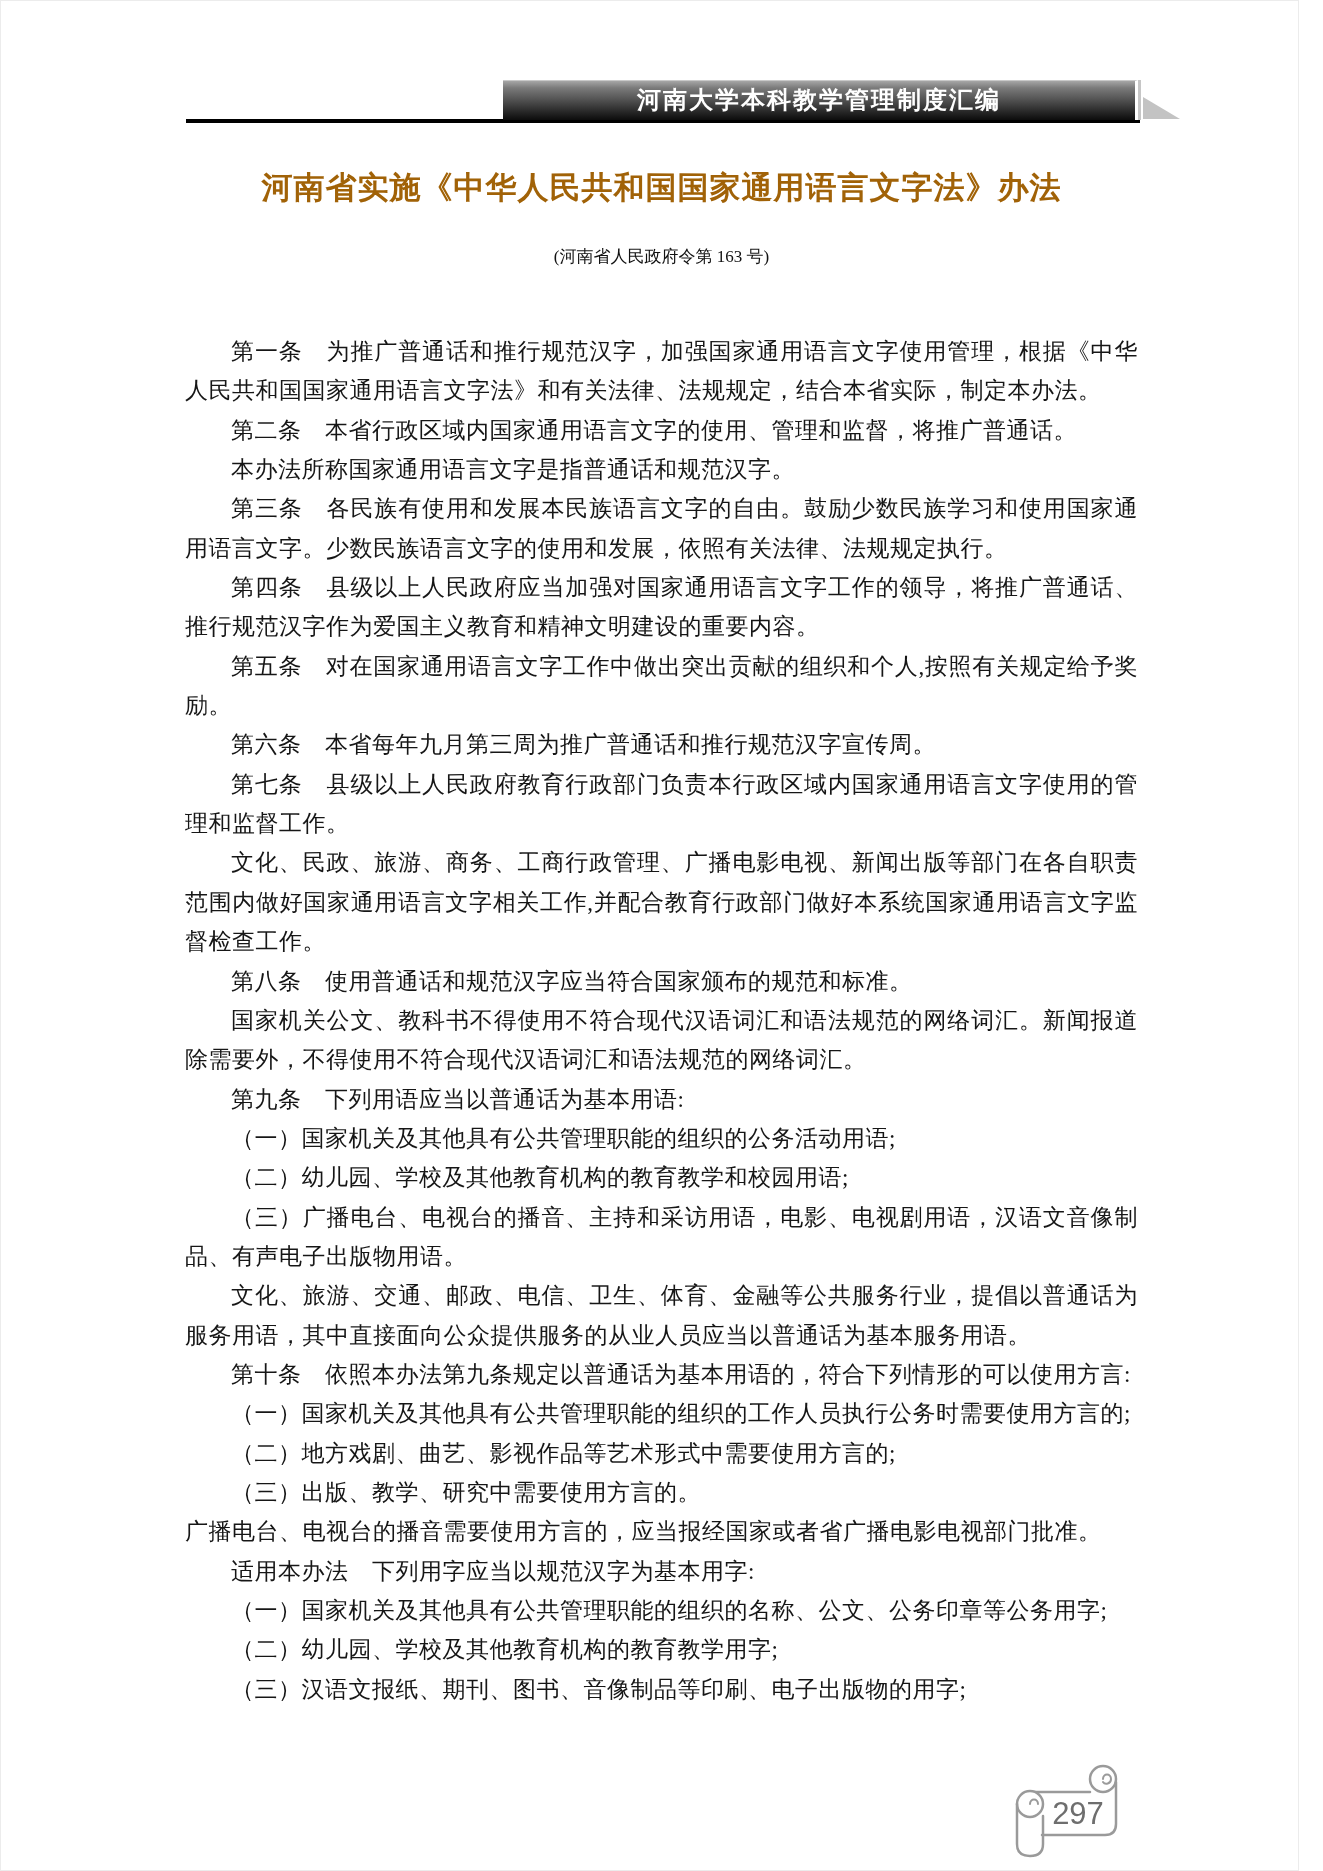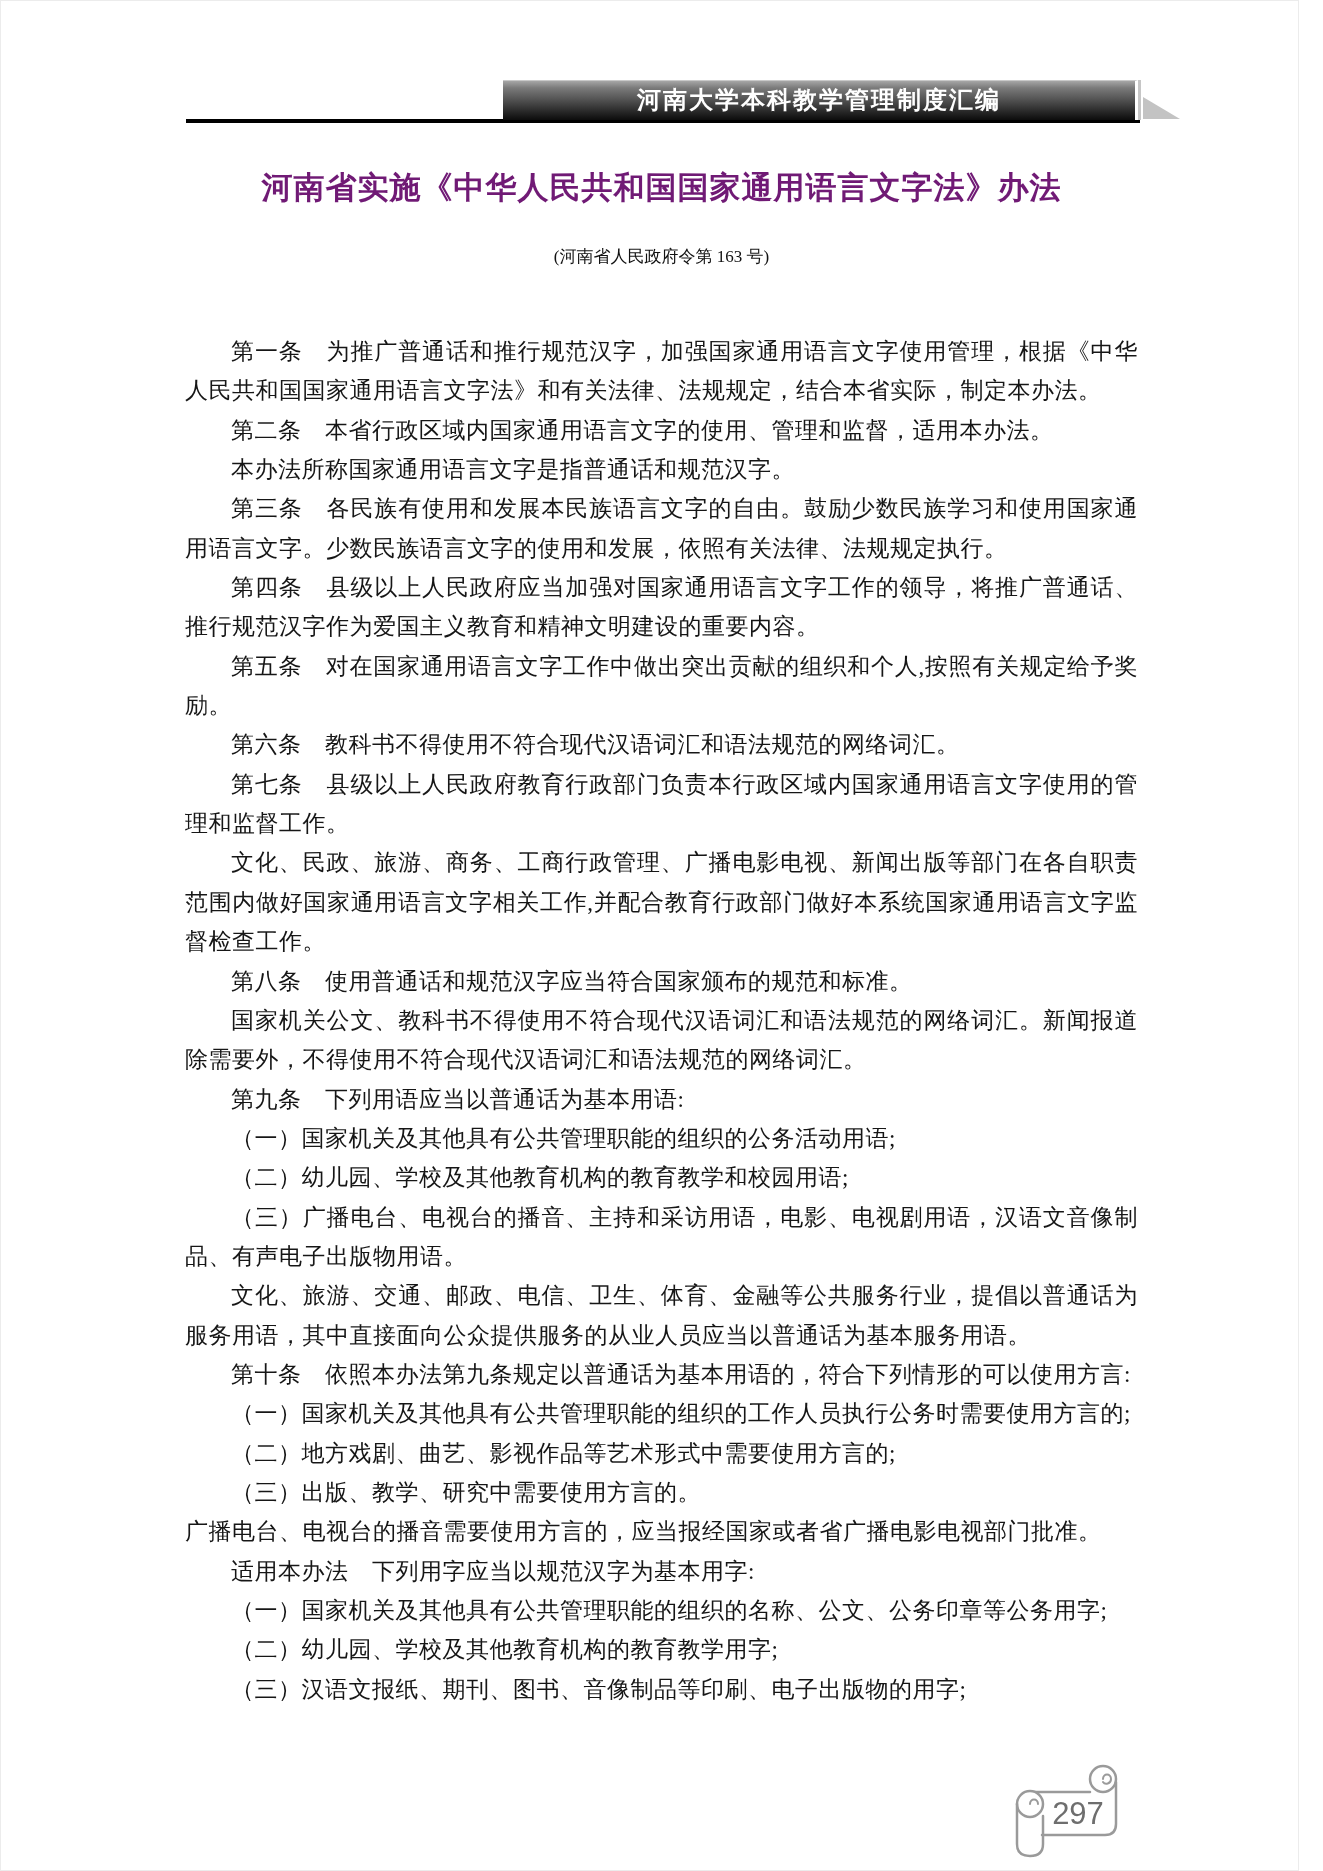--- a/index.html
+++ b/index.html
@@ -61,21 +61,21 @@
     left: 185px;
     top: 166px;
     width: 953px;
   }
   .doc-title {
     margin: 0;
     font-size: 31px;
     line-height: 44px;
     font-weight: bold;
     text-align: center;
-    color: #701a75;
+    color: #a16207;
     font-family: "Liberation Sans", "DejaVu Sans", sans-serif;
     letter-spacing: 1px;
   }
   .doc-subtitle {
     margin: 32px 0 0 0;
     font-size: 17px;
     line-height: 30px;
     text-align: center;
     color: #111111;
   }
@@ -109,26 +109,26 @@
   <div class="banner-bar">
     <div class="banner-title">河南大学本科教学管理制度汇编</div>
   </div>
   <div class="banner-corner-arrow"></div>
 
   <div class="doc">
     <h1 class="doc-title">河南省实施《中华人民共和国国家通用语言文字法》办法</h1>
     <div class="doc-subtitle">(河南省人民政府令第 163 号)</div>
     <div class="document-body">
         <p class="para">第一条　为推广普通话和推行规范汉字，加强国家通用语言文字使用管理，根据《中华人民共和国国家通用语言文字法》和有关法律、法规规定，结合本省实际，制定本办法。</p>
-        <p class="para">第二条　本省行政区域内国家通用语言文字的使用、管理和监督，适用本办法。</p>
+        <p class="para">第二条　本省行政区域内国家通用语言文字的使用、管理和监督，将推广普通话。</p>
         <p class="para">本办法所称国家通用语言文字是指普通话和规范汉字。</p>
         <p class="para">第三条　各民族有使用和发展本民族语言文字的自由。鼓励少数民族学习和使用国家通用语言文字。少数民族语言文字的使用和发展，依照有关法律、法规规定执行。</p>
         <p class="para">第四条　县级以上人民政府应当加强对国家通用语言文字工作的领导，将推广普通话、推行规范汉字作为爱国主义教育和精神文明建设的重要内容。</p>
         <p class="para">第五条　对在国家通用语言文字工作中做出突出贡献的组织和个人,按照有关规定给予奖励。</p>
-        <p class="para">第六条　教科书不得使用不符合现代汉语词汇和语法规范的网络词汇。</p>
+        <p class="para">第六条　本省每年九月第三周为推广普通话和推行规范汉字宣传周。</p>
         <p class="para">第七条　县级以上人民政府教育行政部门负责本行政区域内国家通用语言文字使用的管理和监督工作。</p>
         <p class="para">文化、民政、旅游、商务、工商行政管理、广播电影电视、新闻出版等部门在各自职责范围内做好国家通用语言文字相关工作,并配合教育行政部门做好本系统国家通用语言文字监督检查工作。</p>
         <p class="para">第八条　使用普通话和规范汉字应当符合国家颁布的规范和标准。</p>
         <p class="para">国家机关公文、教科书不得使用不符合现代汉语词汇和语法规范的网络词汇。新闻报道除需要外，不得使用不符合现代汉语词汇和语法规范的网络词汇。</p>
         <p class="para">第九条　下列用语应当以普通话为基本用语:</p>
         <p class="para">（一）国家机关及其他具有公共管理职能的组织的公务活动用语;</p>
         <p class="para">（二）幼儿园、学校及其他教育机构的教育教学和校园用语;</p>
         <p class="para">（三）广播电台、电视台的播音、主持和采访用语，电影、电视剧用语，汉语文音像制品、有声电子出版物用语。</p>
         <p class="para">文化、旅游、交通、邮政、电信、卫生、体育、金融等公共服务行业，提倡以普通话为服务用语，其中直接面向公众提供服务的从业人员应当以普通话为基本服务用语。</p>
         <p class="para">第十条　依照本办法第九条规定以普通话为基本用语的，符合下列情形的可以使用方言:</p>

